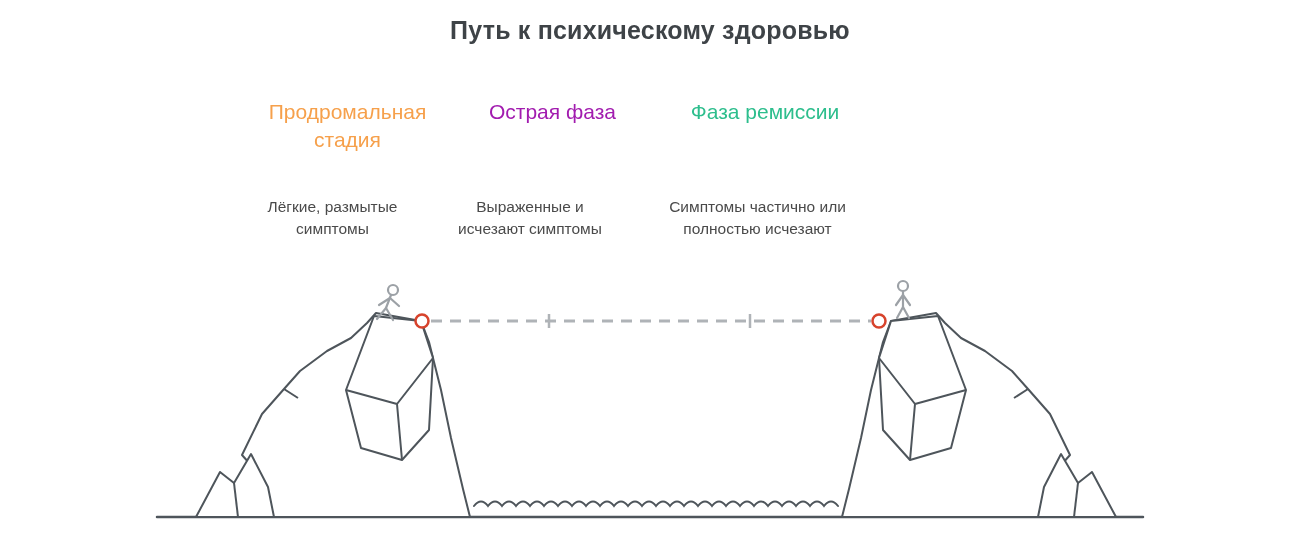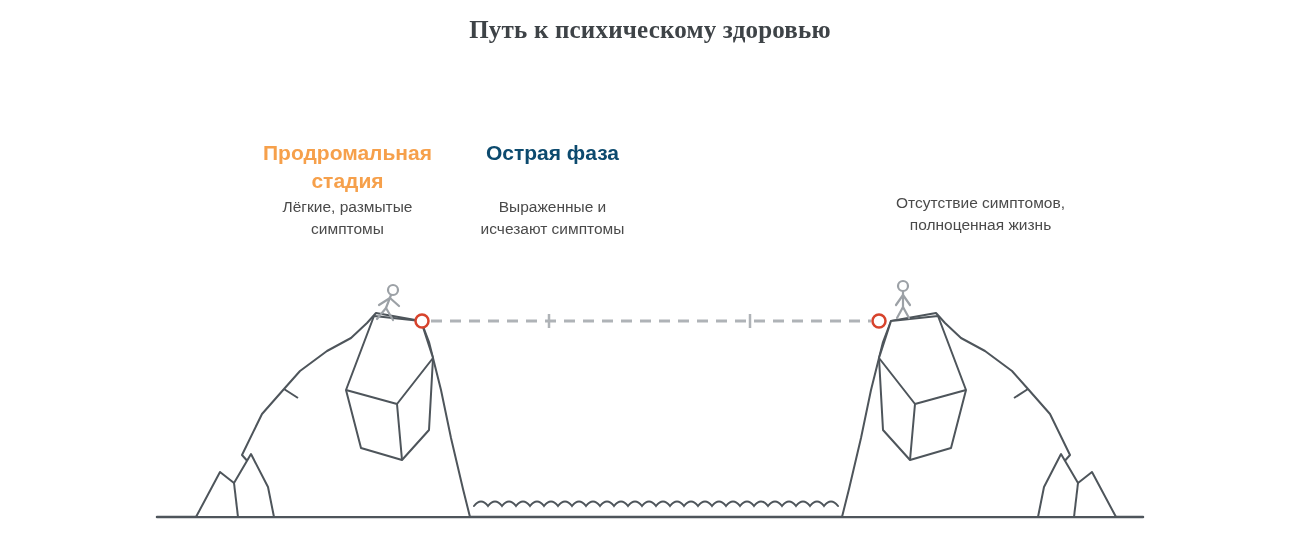--- a/index.html
+++ b/index.html
@@ -17,43 +17,41 @@
   .page-title {
     position: absolute;
     top: 16px;
     left: 0;
     width: 100%;
     text-align: center;
     font-size: 25px;
     font-weight: bold;
     color: #3E4347;
     letter-spacing: 0.2px;
-    font-family: Liberation Serif, serif;
   }
 
   .stage {
     position: absolute;
     height: 170px;
     text-align: center;
   }
   .stage-title {
     font-size: 21px;
-    font-weight: 700;
+    font-weight: 400;
     line-height: 1.35;
-    margin-top: 41px;
   }
   .stage-desc-wrap {
     position: absolute;
     top: 76px;
     left: 0;
     right: 0;
     height: 88px;
     display: flex;
     align-items: center;
-    justify-content: center;
+    justify-content: flex-start;
   }
   .stage-desc {
     font-size: 15.5px;
     line-height: 1.45;
     color: #4A4A4A;
   }
 
   .stage-1 { left: 240px; top: 98px; width: 215px; }
   .stage-2 { left: 455px; top: 98px; width: 195px; }
   .stage-3 { left: 660px; top: 98px; width: 210px; }
@@ -80,31 +78,34 @@
   <h1 class="page-title">Путь к психическому здоровью</h1>
 
   <div class="stage stage-1">
     <div class="stage-title" style="color: rgb(246, 160, 75);">Продромальная стадия</div>
     <div class="stage-desc-wrap">
       <div class="stage-desc">Лёгкие, размытые симптомы</div>
     </div>
   </div>
 
   <div class="stage stage-2">
-    <div class="stage-title" style="color: #0c4a6e;">Острая фаза</div>
+    <div class="stage-title" style="color: #a21caf;">Острая фаза</div>
     <div class="stage-desc-wrap">
       <div class="stage-desc">Выраженные и исчезают симптомы</div>
     </div>
   </div>
 
+  <div class="stage stage-3">
+    <div class="stage-title" style="color: rgb(45, 190, 141);">Фаза ремиссии</div>
+    <div class="stage-desc-wrap">
+      <div class="stage-desc">Симптомы частично или полностью исчезают</div>
+    </div>
+  </div>
 
   <div class="stage stage-4">
-    <div class="stage-desc-wrap">
-      <div class="stage-desc">Отсутствие симптомов, полноценная жизнь</div>
-    </div>
   </div>
 
   <svg class="scene" viewBox="0 0 1300 547" aria-hidden="true">
 
     <line x1="157" y1="517" x2="1143" y2="517" stroke="#4E555B" stroke-width="2.5" stroke-linecap="round"></line>
 
     <path fill="none" stroke="#4E555B" stroke-width="2" stroke-linecap="round" d="M474 506 q7 -9 14 0 q7 -9 14 0 q7 -9 14 0 q7 -9 14 0 q7 -9 14 0 q7 -9 14 0 q7 -9 14 0 q7 -9 14 0 q7 -9 14 0 q7 -9 14 0 q7 -9 14 0 q7 -9 14 0 q7 -9 14 0 q7 -9 14 0 q7 -9 14 0 q7 -9 14 0 q7 -9 14 0 q7 -9 14 0 q7 -9 14 0 q7 -9 14 0 q7 -9 14 0 q7 -9 14 0 q7 -9 14 0 q7 -9 14 0 q7 -9 14 0 q7 -9 14 0"></path>
 
     <g fill="#FFFFFF" stroke="#4E555B" stroke-width="2" stroke-linejoin="round">
       <path d="M 233 517 L 250 464 L 242 455 L 262 414 L 284 389 L 300 371 L 327 351 L 351 338 L 367 323 L 376 313 L 421 321 L 429 342 L 441 390 L 451 438 L 463 489 L 470 517 Z"></path>

